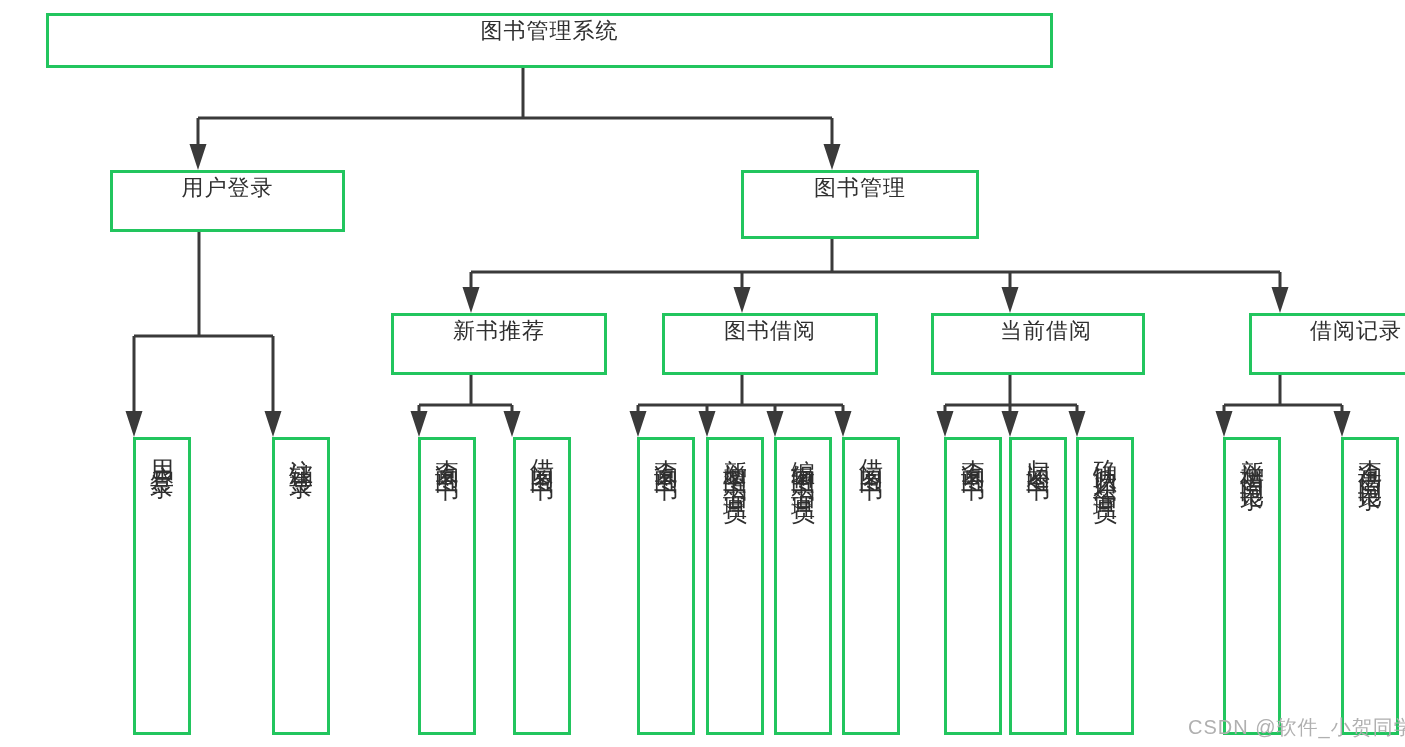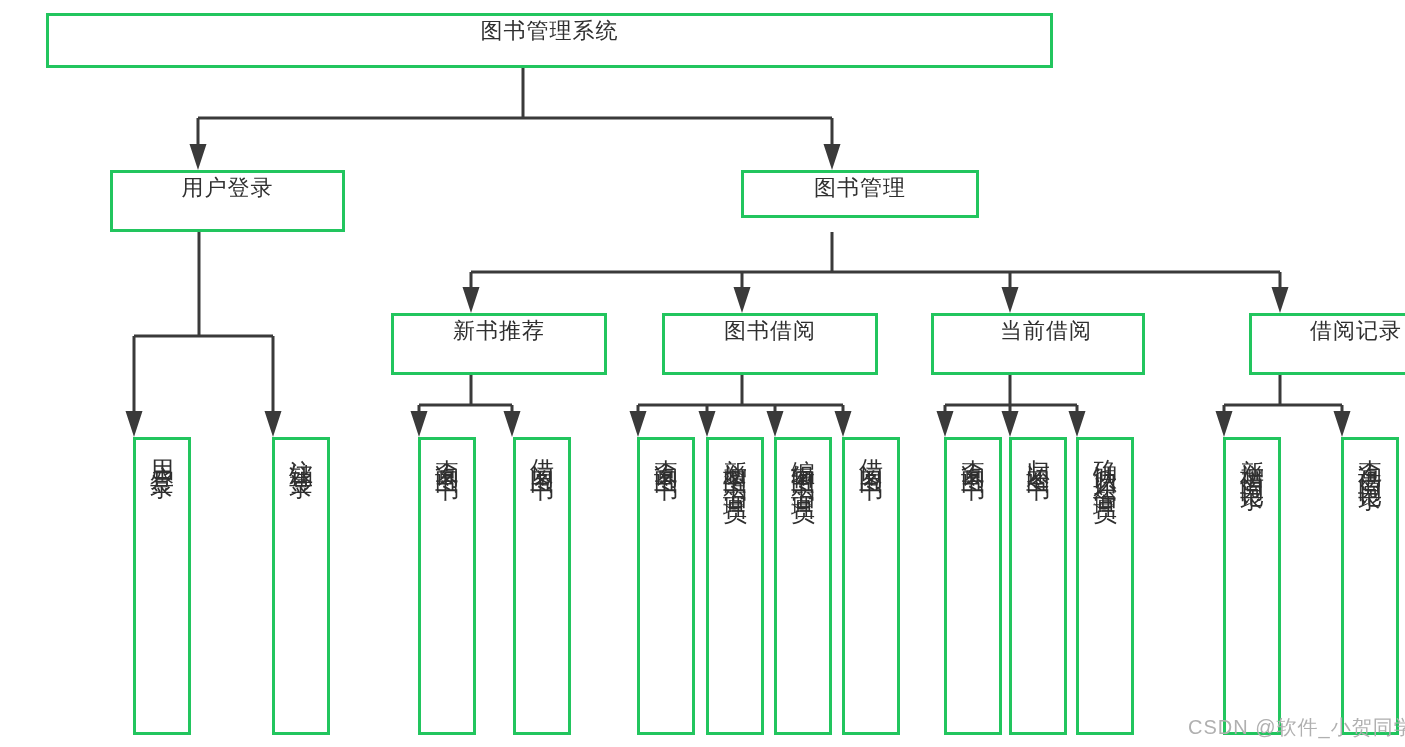--- a/index.html
+++ b/index.html
@@ -97,21 +97,21 @@
       M1342 437 L1333.5 411 L1350.5 411 Z"></path>
   </svg>
 
   <div class="node hbox" style="left:18px; top:13px; width:1007px; height:55px;">
     <span>图书管理系统</span>
   </div>
 
   <div class="node hbox" style="left:82px; top:170px; width:235px; height:62px;">
     <span>用户登录</span>
   </div>
-  <div class="node hbox" style="left:713px; top:170px; width:238px; height:48px;">
+  <div class="node hbox" style="left:713px; top:170px; width:238px; height:69px;">
     <span>图书管理</span>
   </div>
 
   <div class="node hbox" style="left:363px; top:313px; width:216px; height:62px;">
     <span>新书推荐</span>
   </div>
   <div class="node hbox" style="left:634px; top:313px; width:216px; height:62px;">
     <span>图书借阅</span>
   </div>
   <div class="node hbox" style="left:903px; top:313px; width:214px; height:62px;padding-left:16px;">

